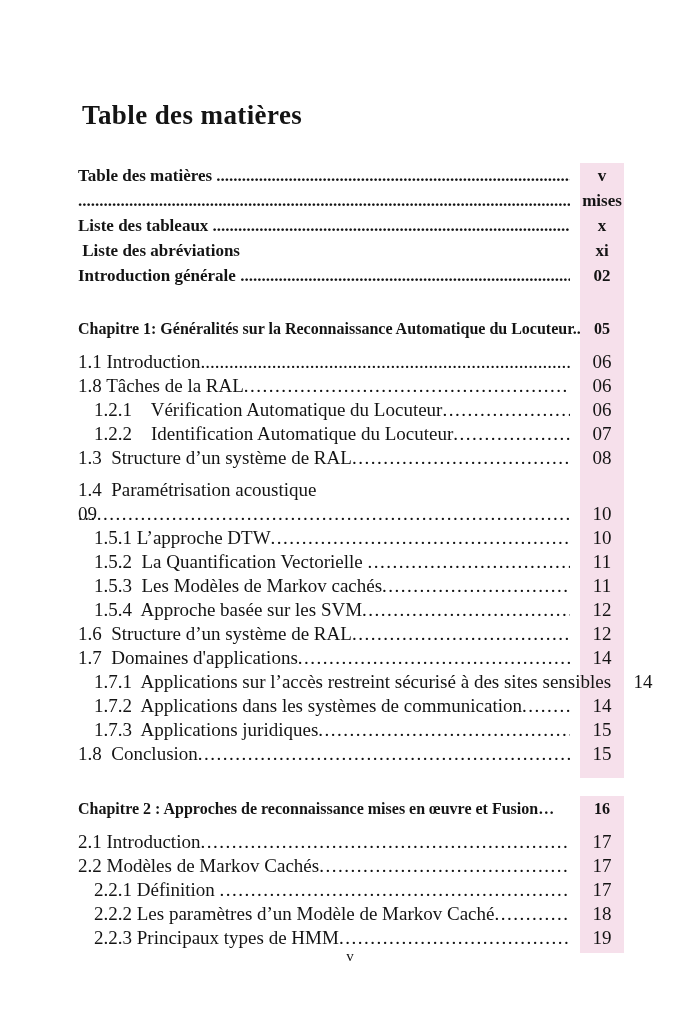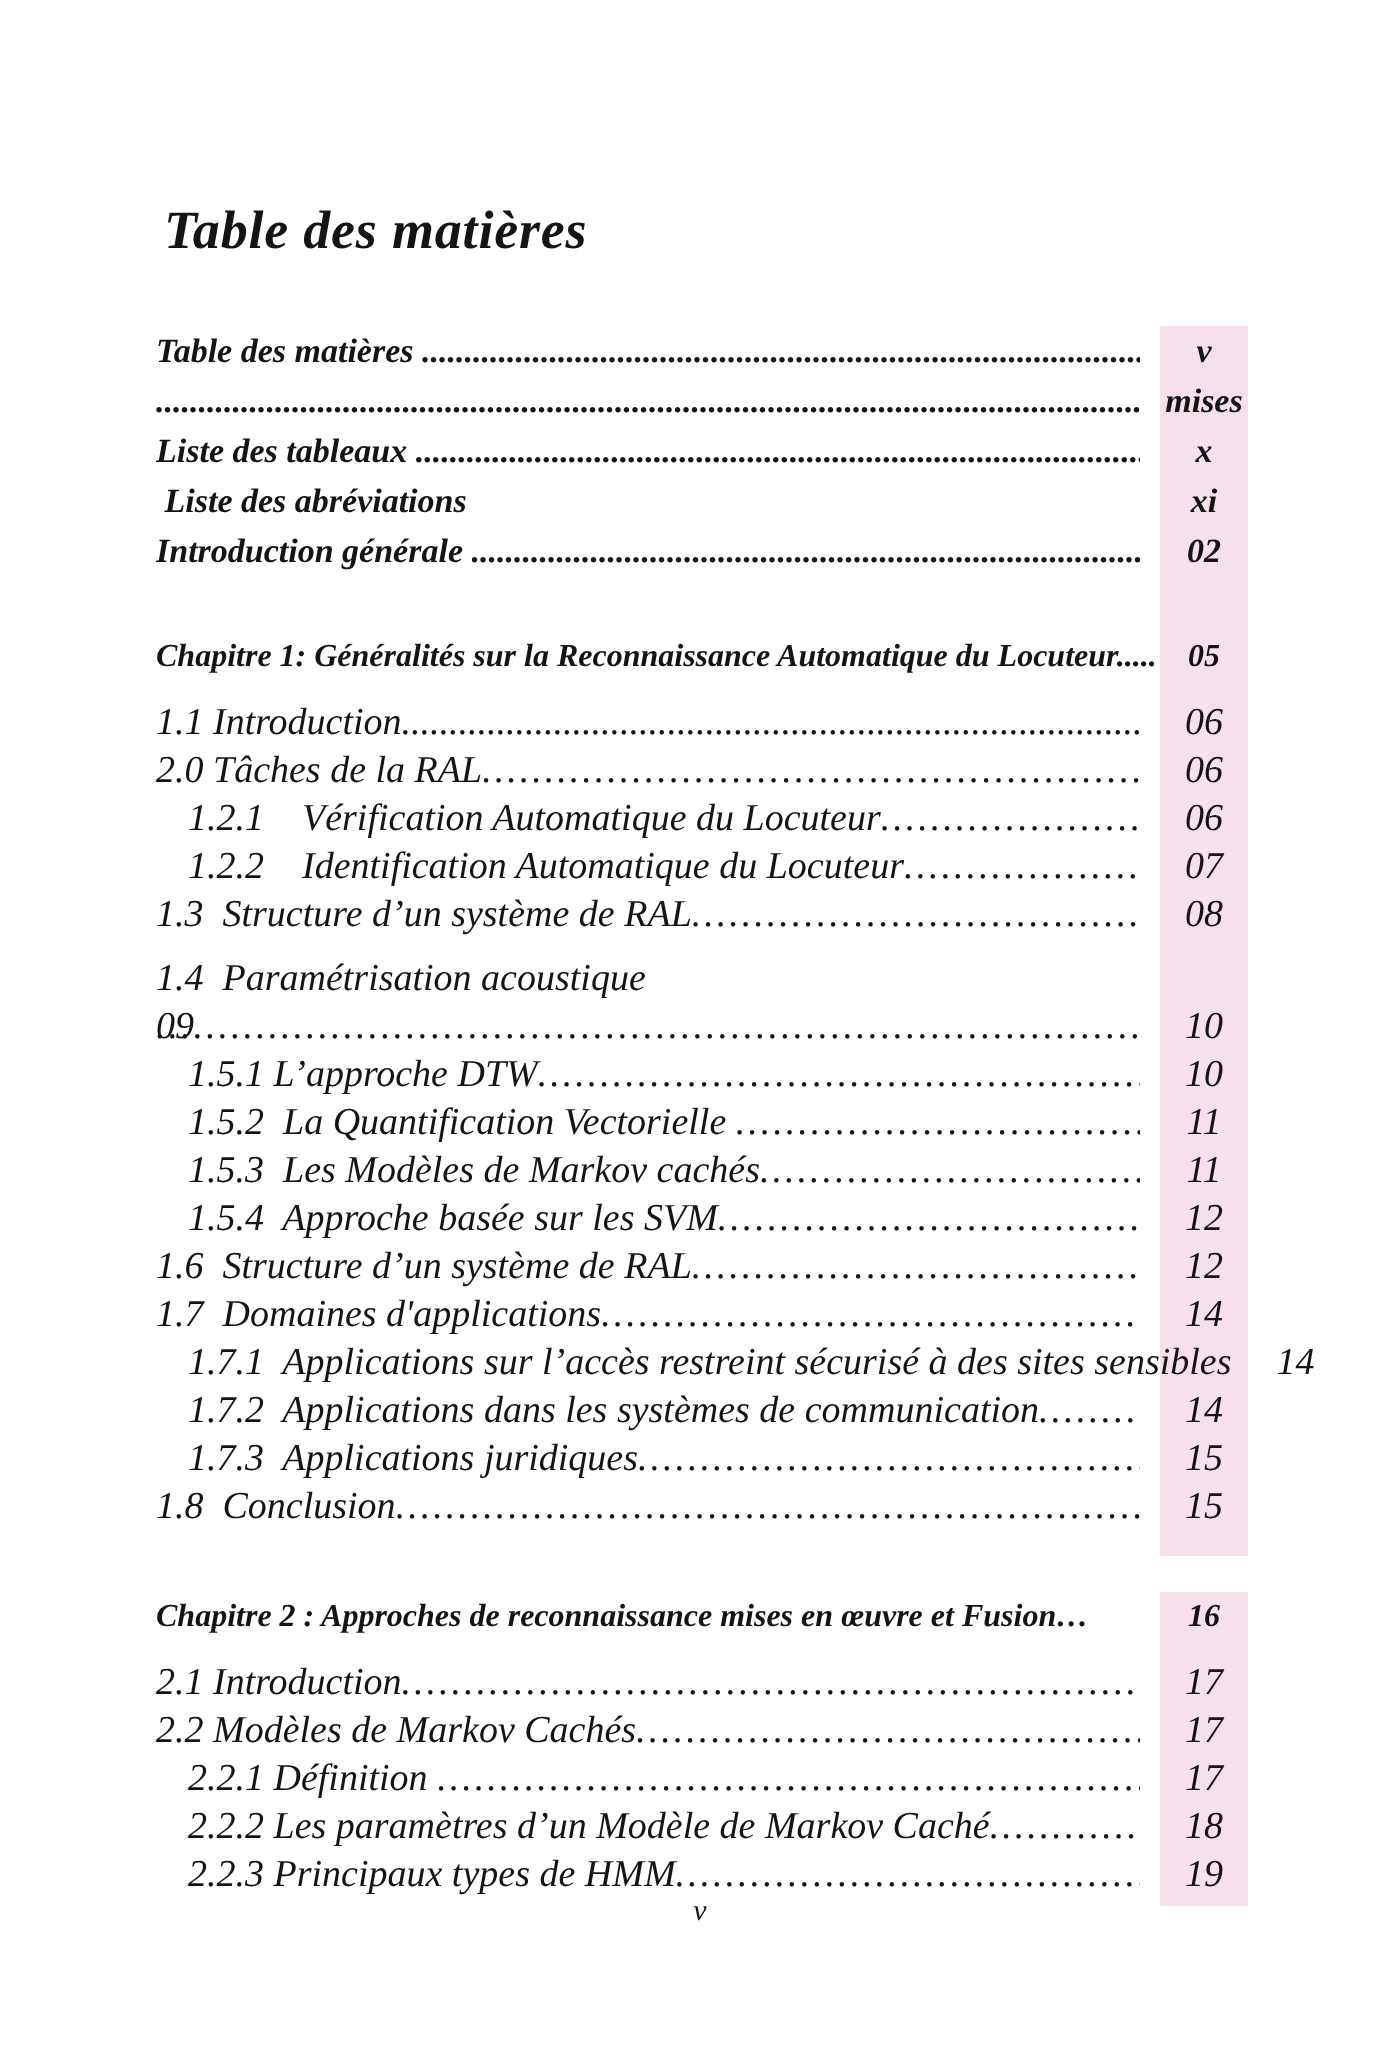--- a/index.html
+++ b/index.html
@@ -3,21 +3,20 @@
 <meta charset="utf-8">
 <style>
   html,body { margin:0; padding:0; background:#ffffff; }
   .page {
     position:relative;
     width:700px; height:1028px;
     background:#ffffff;
     font-family:"Liberation Serif","DejaVu Serif",serif;
     color:#141414;
     overflow:hidden;
-    font-style:italic;
   }
   .doc-title {
     position:absolute; left:82px; top:100px;
     margin:0; font-size:27px; font-weight:bold; letter-spacing:0.4px;
     white-space:nowrap;
   }
   .toc {
     position:absolute; left:78px; top:163px; width:546px;
   }
   
@@ -98,21 +97,21 @@
             <span class="lbl">Chapitre 1: Généralités sur la Reconnaissance Automatique du Locuteur.....</span>
             <span class="pg">05</span>
           </div>
           <div class="head-gap"></div>
           <div class="row entry-row">
             <span class="lbl">1.1 Introduction</span>
             <span class="leader ld-dots">....................................................................................................................................................................................................................................................................</span>
             <span class="pg">06</span>
           </div>
           <div class="row entry-row">
-            <span class="lbl">2.0 Tâches de la RAL</span>
+            <span class="lbl">1.8 Tâches de la RAL</span>
             <span class="leader ld-ellipsis">....................................................................................................................................................................................................................................................................</span>
             <span class="pg">06</span>
           </div>
           <div class="row entry-row lvl1">
             <span class="lbl">1.2.1    Vérification Automatique du Locuteur</span>
             <span class="leader ld-ellipsis">....................................................................................................................................................................................................................................................................</span>
             <span class="pg">06</span>
           </div>
           <div class="row entry-row lvl1">
             <span class="lbl">1.2.2    Identification Automatique du Locuteur</span>

